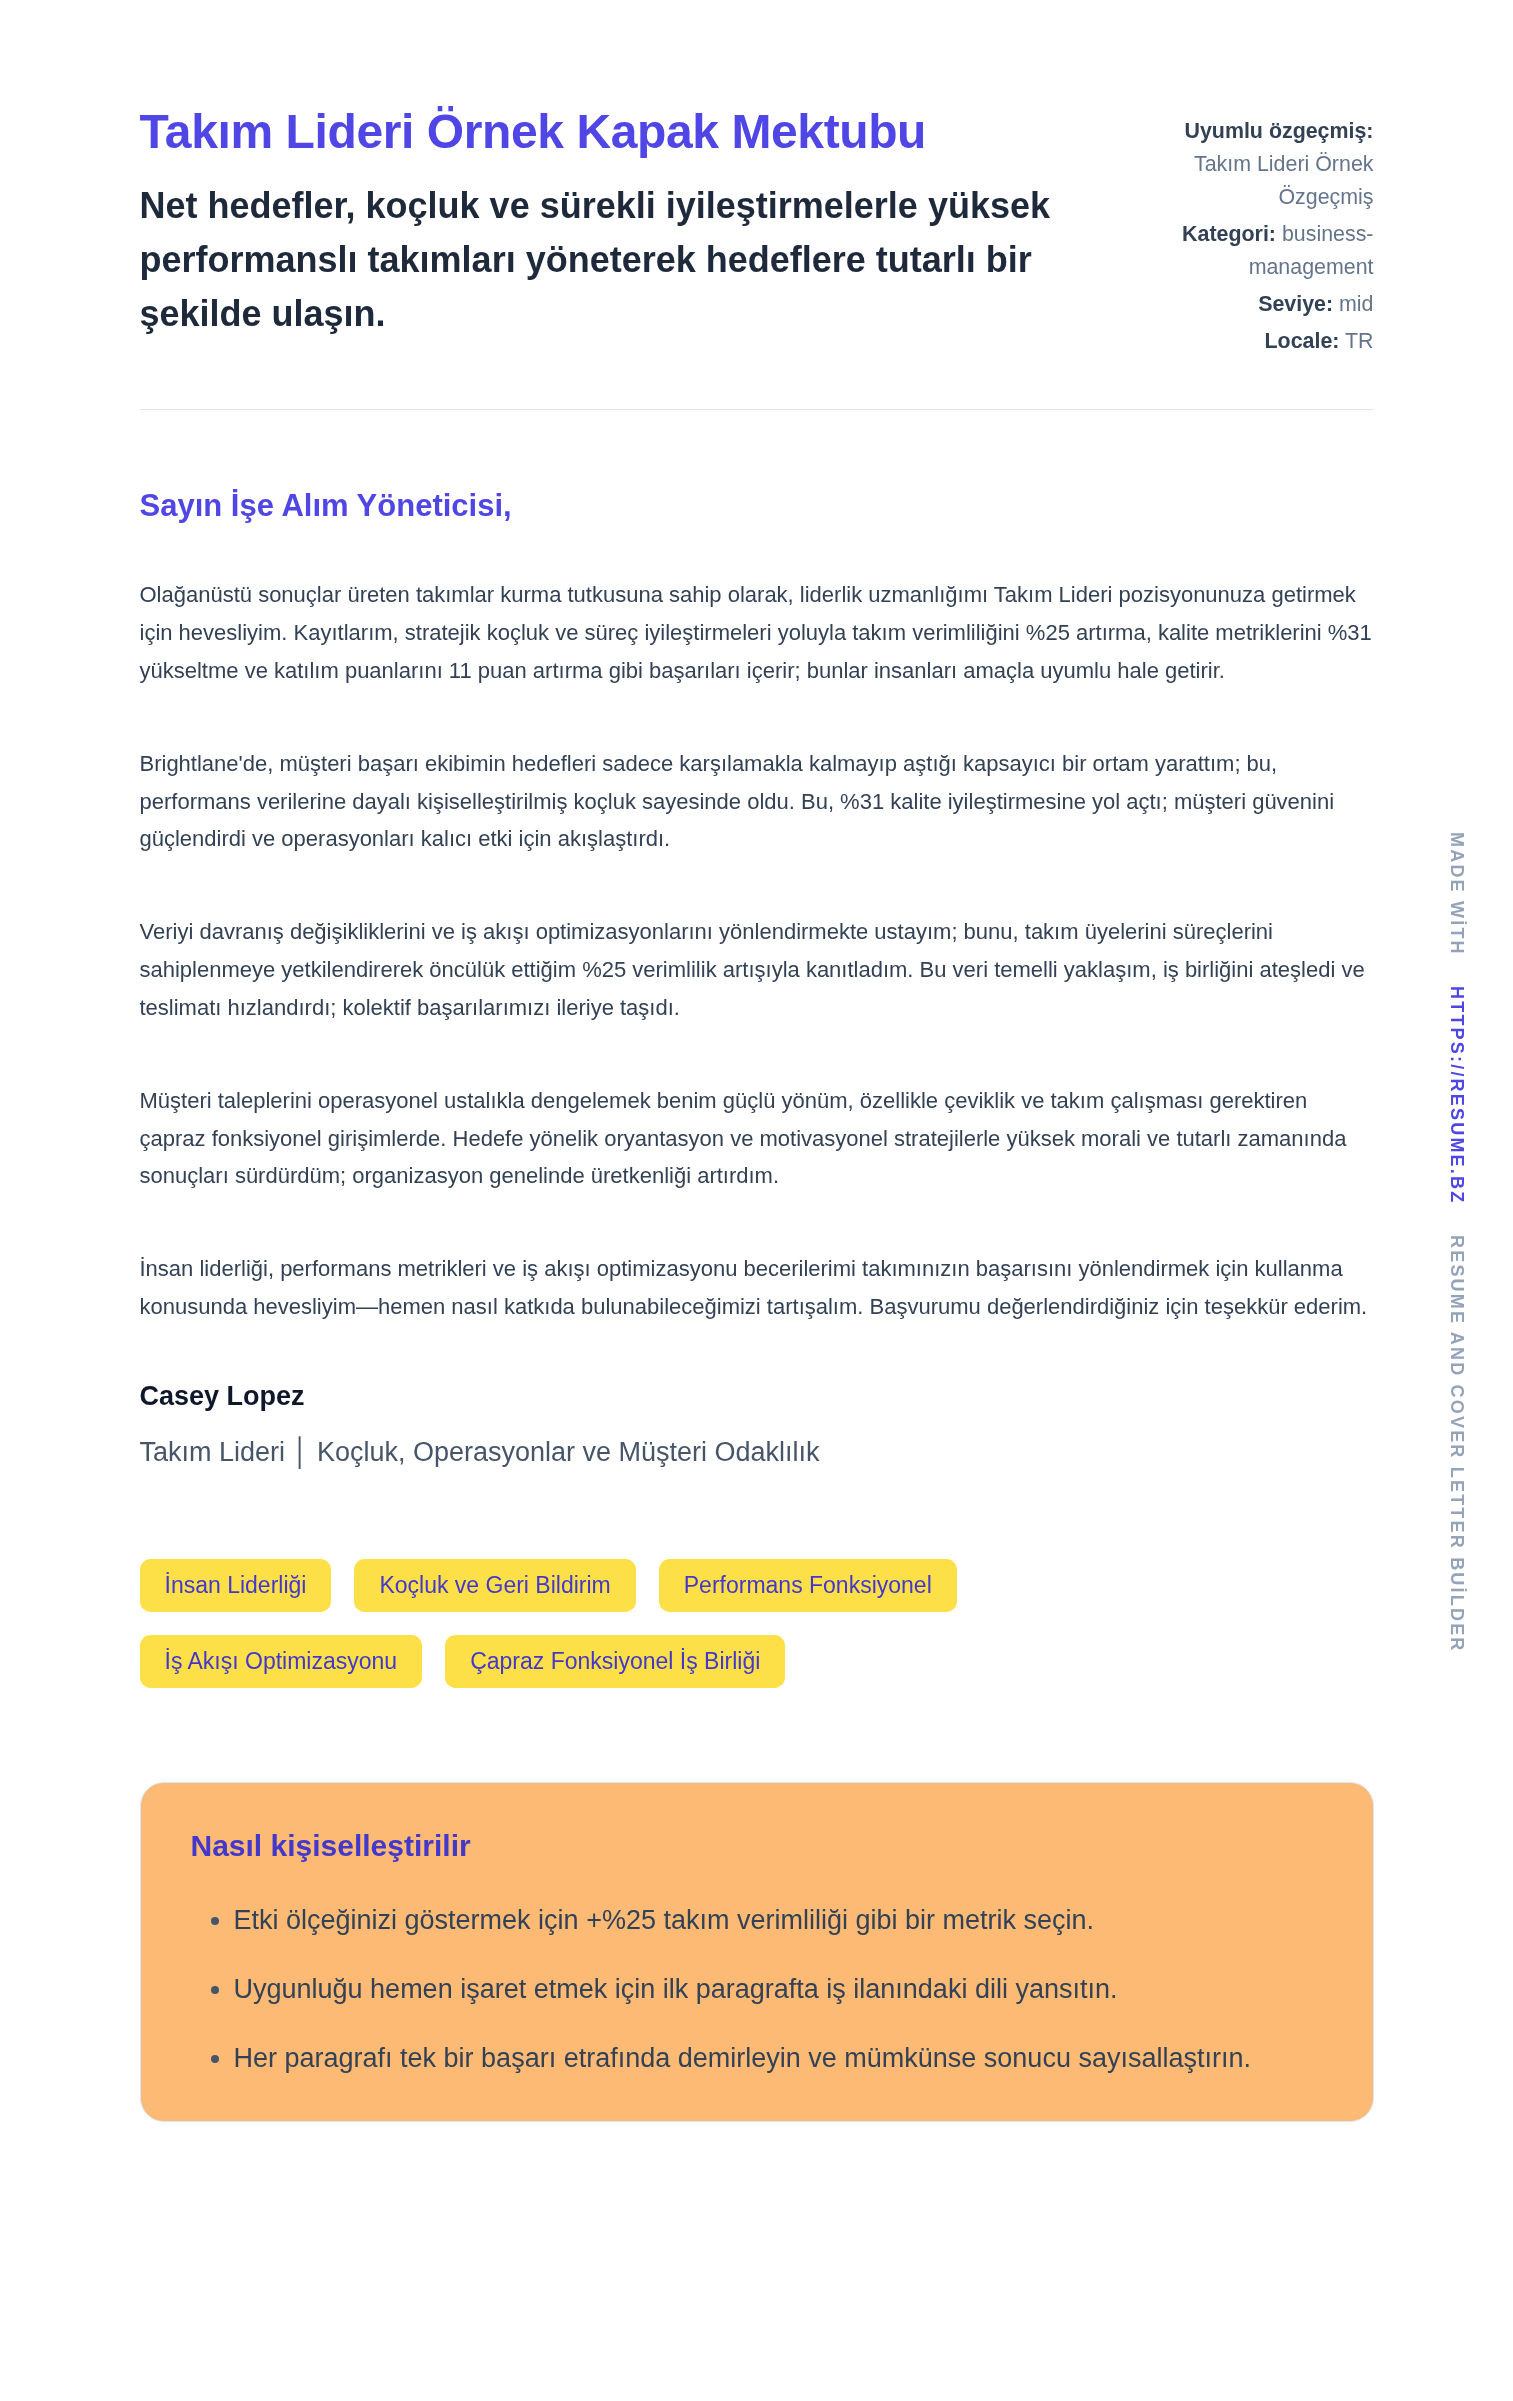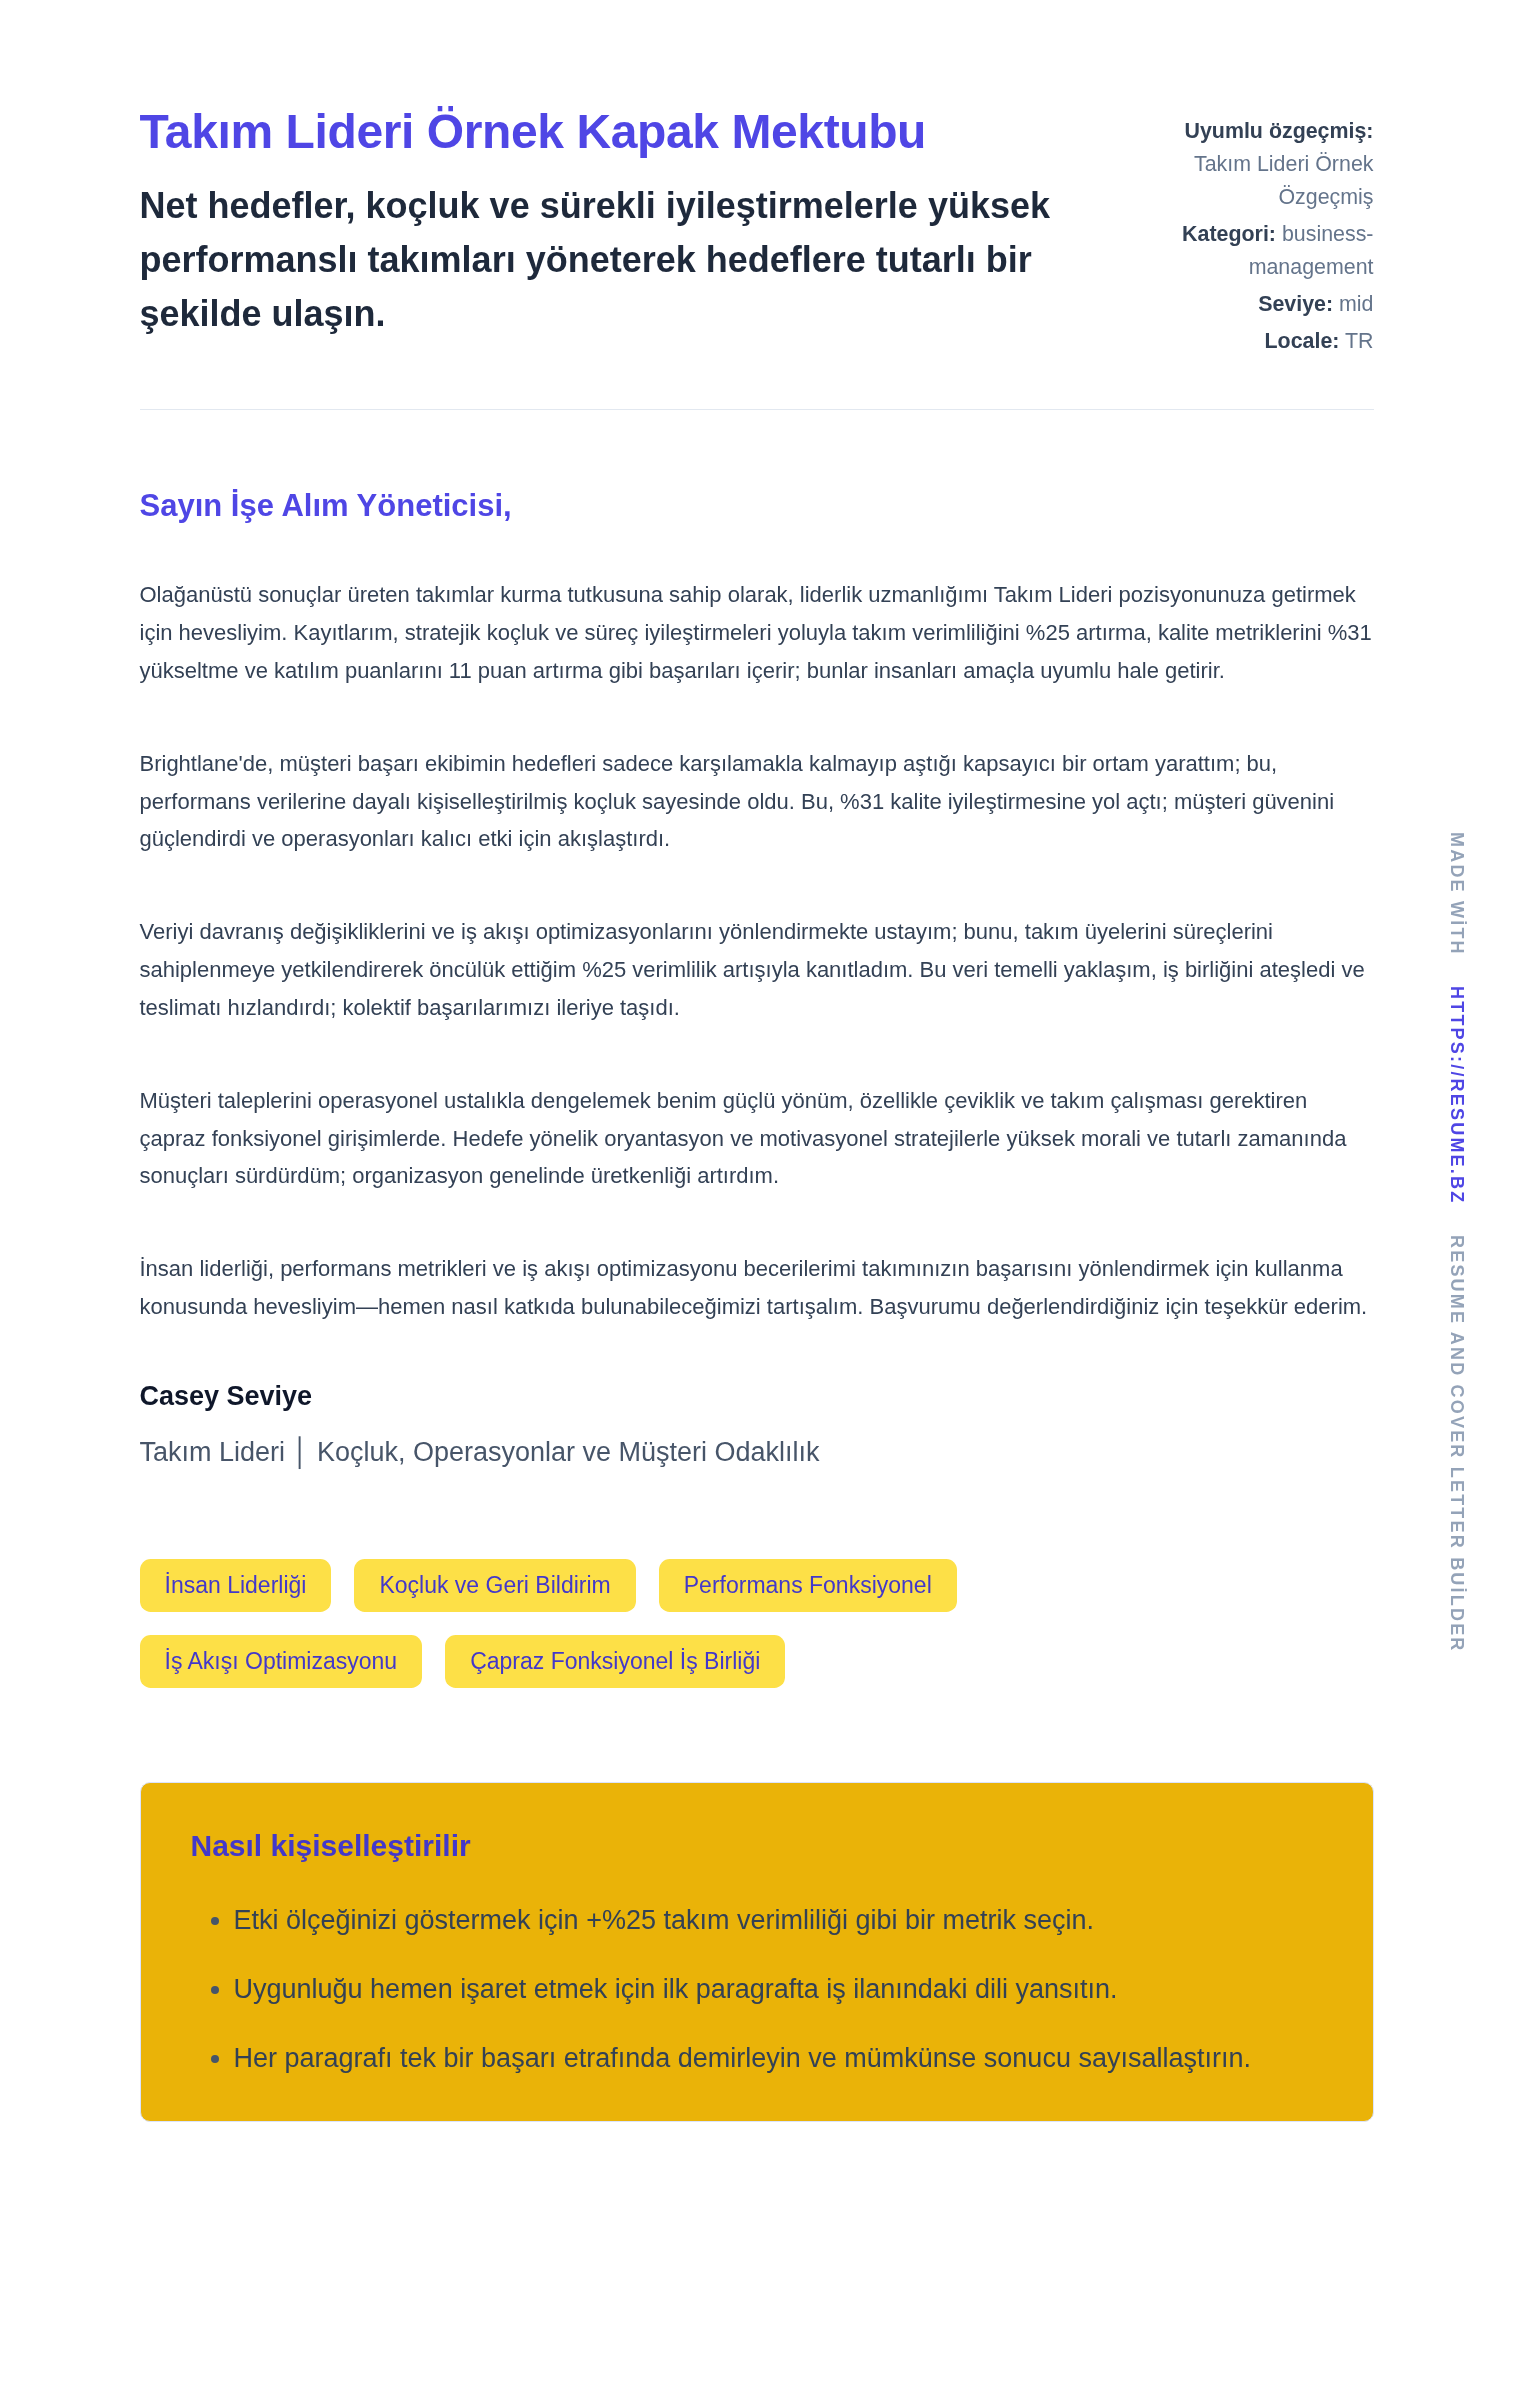--- a/index.html
+++ b/index.html
@@ -102,23 +102,23 @@
     line-height: 1;
     padding: 15px 25px;
     border-radius: 10.7px;
     white-space: nowrap;
   }
 
   
   .tips {
     margin-top: 94px;
     margin-bottom: 125px;
-    background: #eab308;
+    background: #fdba74;
     border: 1.8px solid #dbe4fd;
-    border-radius: 10px;
+    border-radius: 24px;
     padding: 46px 50px 43px 50px;
   }
   .tips-title {
     margin: 0;
     font-size: 30px;
     font-weight: 700;
     color: #4338ca;
   }
   .tips-list {
     margin: 37px 0 0 0;
@@ -185,21 +185,21 @@
 
   <hr class="divider">
 
   <section class="letter">
     <p class="salutation">Sayın İşe Alım Yöneticisi,</p>
     <p class="para">Olağanüstü sonuçlar üreten takımlar kurma tutkusuna sahip olarak, liderlik uzmanlığımı Takım Lideri pozisyonunuza getirmek için hevesliyim. Kayıtlarım, stratejik koçluk ve süreç iyileştirmeleri yoluyla takım verimliliğini %25 artırma, kalite metriklerini %31 yükseltme ve katılım puanlarını 11 puan artırma gibi başarıları içerir; bunlar insanları amaçla uyumlu hale getirir.</p>
     <p class="para">Brightlane'de, müşteri başarı ekibimin hedefleri sadece karşılamakla kalmayıp aştığı kapsayıcı bir ortam yarattım; bu, performans verilerine dayalı kişiselleştirilmiş koçluk sayesinde oldu. Bu, %31 kalite iyileştirmesine yol açtı; müşteri güvenini güçlendirdi ve operasyonları kalıcı etki için akışlaştırdı.</p>
     <p class="para">Veriyi davranış değişikliklerini ve iş akışı optimizasyonlarını yönlendirmekte ustayım; bunu, takım üyelerini süreçlerini sahiplenmeye yetkilendirerek öncülük ettiğim %25 verimlilik artışıyla kanıtladım. Bu veri temelli yaklaşım, iş birliğini ateşledi ve teslimatı hızlandırdı; kolektif başarılarımızı ileriye taşıdı.</p>
     <p class="para">Müşteri taleplerini operasyonel ustalıkla dengelemek benim güçlü yönüm, özellikle çeviklik ve takım çalışması gerektiren çapraz fonksiyonel girişimlerde. Hedefe yönelik oryantasyon ve motivasyonel stratejilerle yüksek morali ve tutarlı zamanında sonuçları sürdürdüm; organizasyon genelinde üretkenliği artırdım.</p>
     <p class="para">İnsan liderliği, performans metrikleri ve iş akışı optimizasyonu becerilerimi takımınızın başarısını yönlendirmek için kullanma konusunda hevesliyim—hemen nasıl katkıda bulunabileceğimizi tartışalım. Başvurumu değerlendirdiğiniz için teşekkür ederim.</p>
-    <p class="sig-name">Casey Seviye</p>
+    <p class="sig-name">Casey Lopez</p>
     <p class="sig-role">Takım Lideri │ Koçluk, Operasyonlar ve Müşteri Odaklılık</p>
   </section>
 
   <div class="tags">
     <span class="tag">İnsan Liderliği</span>
     <span class="tag">Koçluk ve Geri Bildirim</span>
     <span class="tag">Performans Fonksiyonel</span>
     <span class="tag">İş Akışı Optimizasyonu</span>
     <span class="tag">Çapraz Fonksiyonel İş Birliği</span>
   </div>

